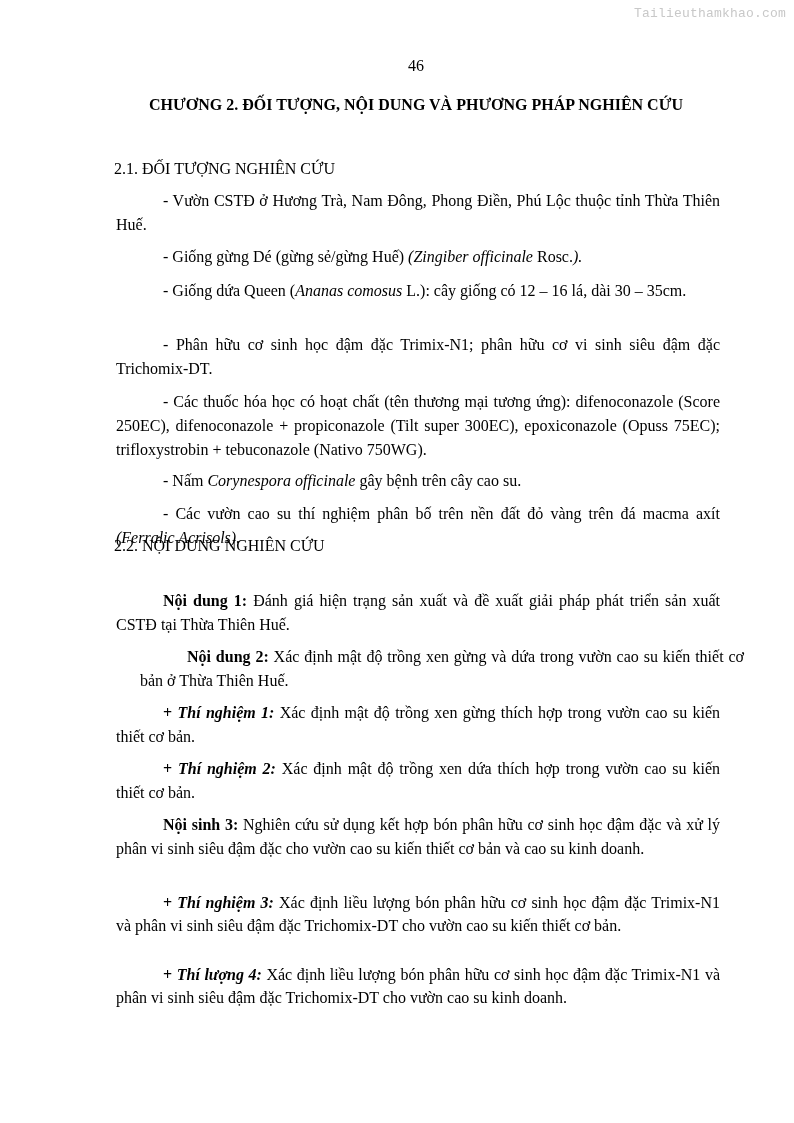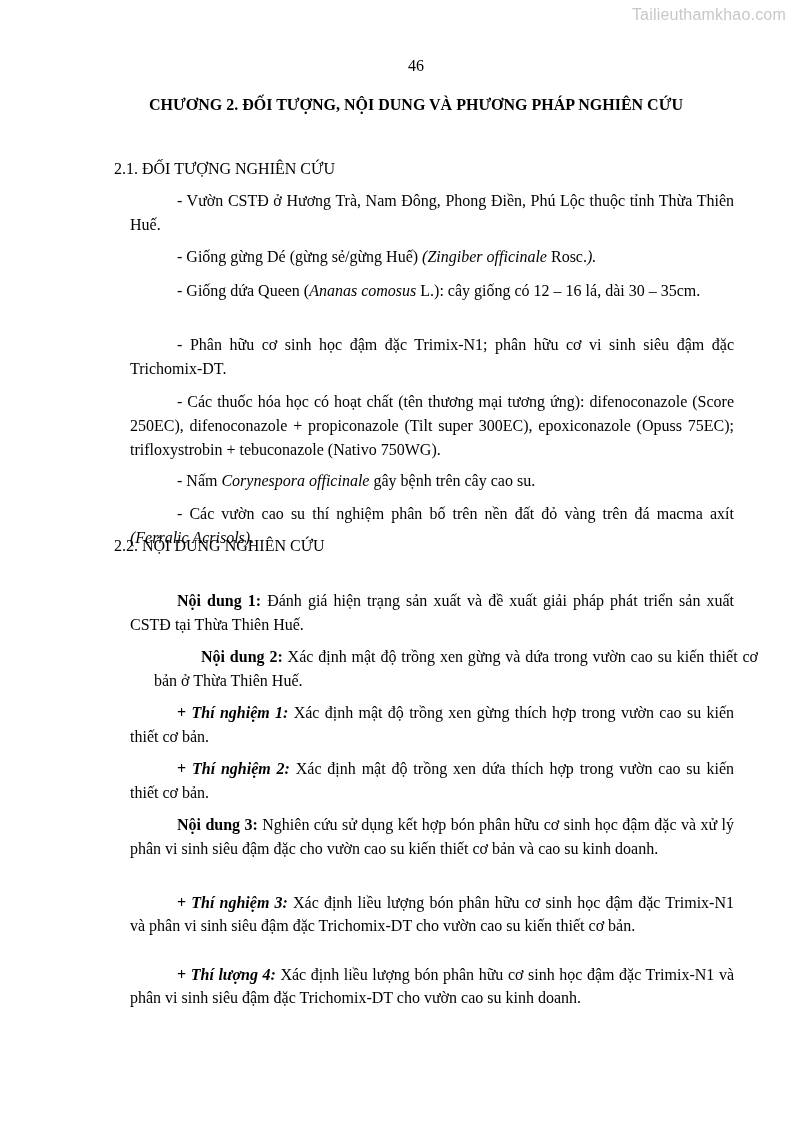--- a/index.html
+++ b/index.html
@@ -1,24 +1,24 @@
 <!DOCTYPE html>
 <html><head>
 <meta charset="utf-8">
 <style>
   html, body { margin: 0; padding: 0; background: #ffffff; }
   body { width: 794px; height: 1123px; position: relative; overflow: hidden;
          font-family: "Liberation Serif", "DejaVu Serif", serif; color: #000; }
-  .watermark { position: absolute; top: 6px; right: 8px; font-family: Liberation Sans, sans-serif;
-               font-size: 16px; color: #c8c8c8; letter-spacing: 0.2px; }
+  .watermark { position: absolute; top: 6px; right: 8px; font-family: Liberation Mono, monospace;
+               font-size: 13px; color: #c8c8c8; letter-spacing: 0.2px; }
   .page-number { position: absolute; top: 57px; left: 0; width: 832px; text-align: center; font-size: 16px; }
   .chapter-title { position: absolute; top: 96px; left: 0; width: 832px; text-align: center;
                    font-size: 16px; font-weight: bold; white-space: nowrap; }
   .section-heading { position: absolute; left: 114px; font-size: 16px; font-weight: normal; white-space: nowrap; }
-  .para { position: absolute; left: 130px; width: 604px; font-size: 16px; line-height: 24px;
+  .para { position: absolute; left: 116px; width: 604px; font-size: 16px; line-height: 24px;
           text-align: justify; text-indent: 47px; margin: 0; }
   .para.tight { line-height: 23px; }
   .para .b { font-weight: bold; }
   .para .bi { font-weight: bold; font-style: italic; }
   .para .i { font-style: italic; }
 </style>
 </head>
 <body>
 
 <div class="watermark">Tailieuthamkhao.com</div>
@@ -52,17 +52,17 @@
 <div class="section-heading" style="top:537px;">2.2. NỘI DUNG NGHIÊN CỨU</div>
 
 <p class="para" style="top:589px;"><span class="b">Nội dung 1:</span><span> Đánh giá hiện trạng sản xuất và đề xuất giải pháp phát triển sản xuất CSTĐ tại Thừa Thiên Huế.</span></p>
 
 <p class="para" style="top:645px;margin-left:24px;"><span class="b">Nội dung 2:</span><span> Xác định mật độ trồng xen gừng và dứa trong vườn cao su kiến thiết cơ bản ở Thừa Thiên Huế.</span></p>
 
 <p class="para" style="top:701px;"><span class="b">+ </span><span class="bi">Thí nghiệm 1:</span><span> Xác định mật độ trồng xen gừng thích hợp trong vườn cao su kiến thiết cơ bản.</span></p>
 
 <p class="para" style="top:757px;"><span class="b">+ </span><span class="bi">Thí nghiệm 2:</span><span> Xác định mật độ trồng xen dứa thích hợp trong vườn cao su kiến thiết cơ bản.</span></p>
 
-<p class="para" style="top:813px;"><span class="b">Nội dung 3:</span><span> Nghiên cứu sử dụng kết hợp bón phân hữu cơ sinh học đậm đặc và xử lý phân vi sinh siêu đậm đặc cho vườn cao su kiến thiết cơ bản và cao su kinh doanh.</span></p>
+<p class="para" style="top:813px;"><span class="b">Nội sinh 3:</span><span> Nghiên cứu sử dụng kết hợp bón phân hữu cơ sinh học đậm đặc và xử lý phân vi sinh siêu đậm đặc cho vườn cao su kiến thiết cơ bản và cao su kinh doanh.</span></p>
 
 <p class="para tight" style="top:891px;"><span class="b">+ </span><span class="bi">Thí nghiệm 3:</span><span> Xác định liều lượng bón phân hữu cơ sinh học đậm đặc Trimix-N1 và phân vi sinh siêu đậm đặc Trichomix-DT cho vườn cao su kiến thiết cơ bản.</span></p>
 
 <p class="para tight" style="top:963px;"><span class="b">+ </span><span class="bi">Thí lượng 4:</span><span> Xác định liều lượng bón phân hữu cơ sinh học đậm đặc Trimix-N1 và phân vi sinh siêu đậm đặc Trichomix-DT cho vườn cao su kinh doanh.</span></p>
 
 </body></html>

